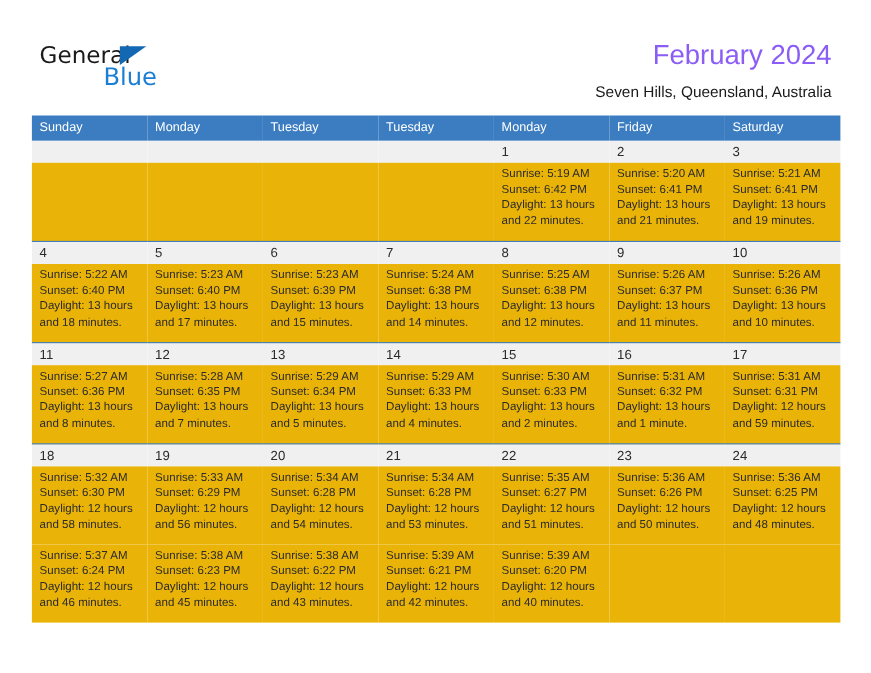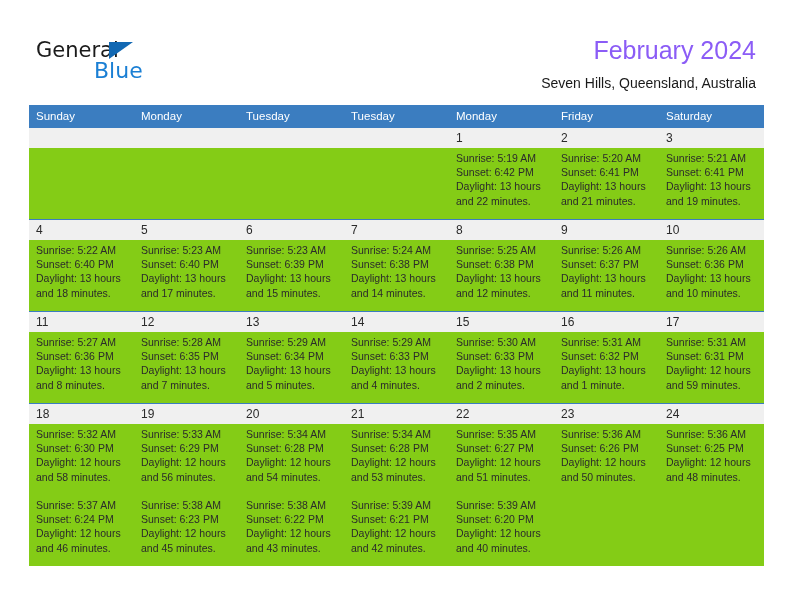--- a/index.html
+++ b/index.html
@@ -122,21 +122,21 @@
     vertical-align: top;
     border-top: 1.5px solid #3b7dc0;
     height: 14px;
   }
   tr.numrow.firstweek td {
     border-top: 0;
   }
 
   
   tr.detailrow td {
-    background: #84cc16;
+    background: #eab308;
     font-size: 10.5px;
     color: #2b2b2b;
     padding: 3px 6px 8px 7px;
     line-height: 14.2px;
     vertical-align: top;
     height: 60px;
   }
   tr.detailrow td .line { white-space: nowrap; display: block; }
 </style>
 </head>

